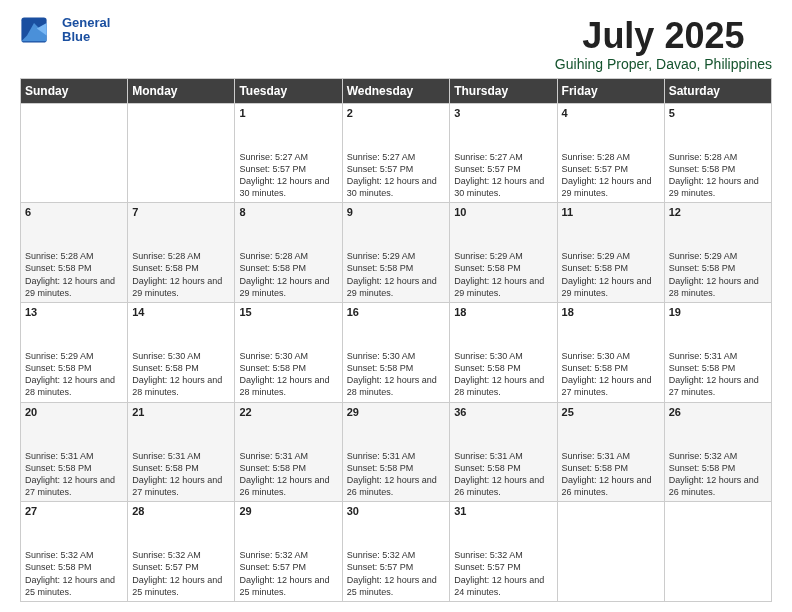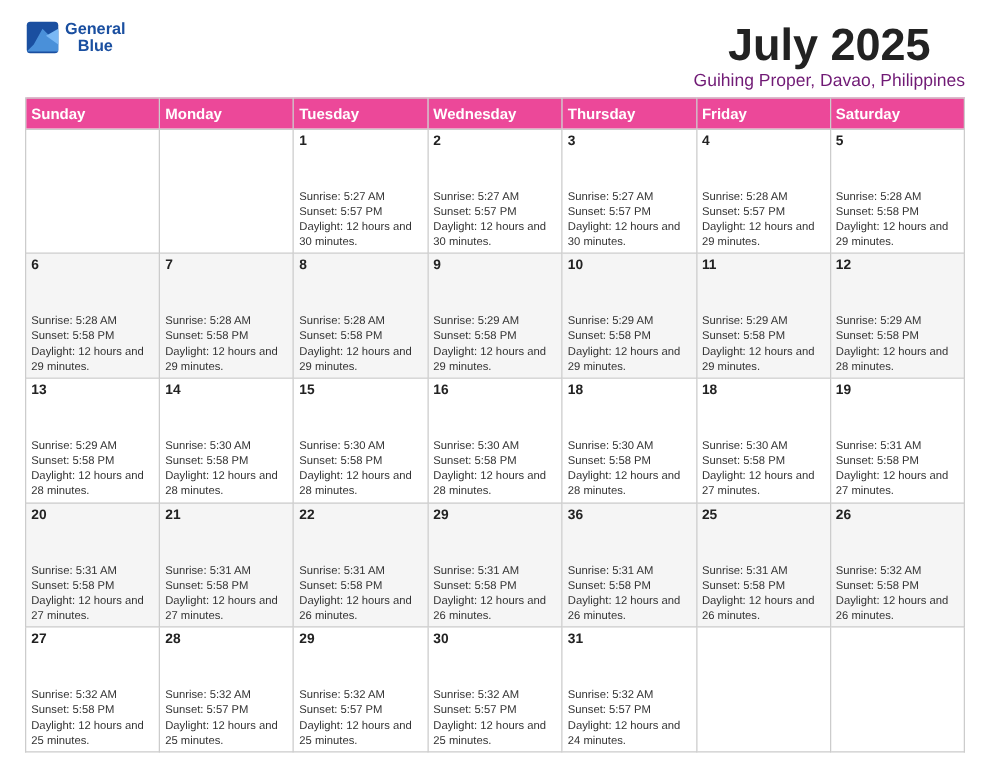--- a/index.html
+++ b/index.html
@@ -19,22 +19,21 @@
     }
     .header {
       display: flex;
       align-items: flex-start;
       justify-content: space-between;
       margin-bottom: 6px;
     }
     .logo {
       display: flex;
       align-items: center;
-      gap: 4px;
-      text-align: center;
+      gap: 14px;
     }
     .logo-text {
       font-size: 13px;
       font-weight: bold;
       color: #1a4fa0;
       line-height: 1.1;
     }
     .logo-icon {
       width: 28px;
       height: 28px;
@@ -43,29 +42,29 @@
       text-align: center;
     }
     .main-title {
       font-size: 36px;
       font-weight: bold;
       color: #222;
       line-height: 1.1;
     }
     .subtitle {
       font-size: 14px;
-      color: #701a75;
+      color: #14532d;
     }
     .calendar {
       width: 100%;
       border-collapse: collapse;
       flex: 1;
     }
     .calendar th {
-      background: #ec4899;
+      background: #404040;
       color: #fff;
       font-size: 12px;
       font-weight: bold;
       padding: 5px 4px;
       text-align: left;
       border: 1px solid #ccc;
     }
     .calendar td {
       border: 1px solid #ccc;
       vertical-align: top;

